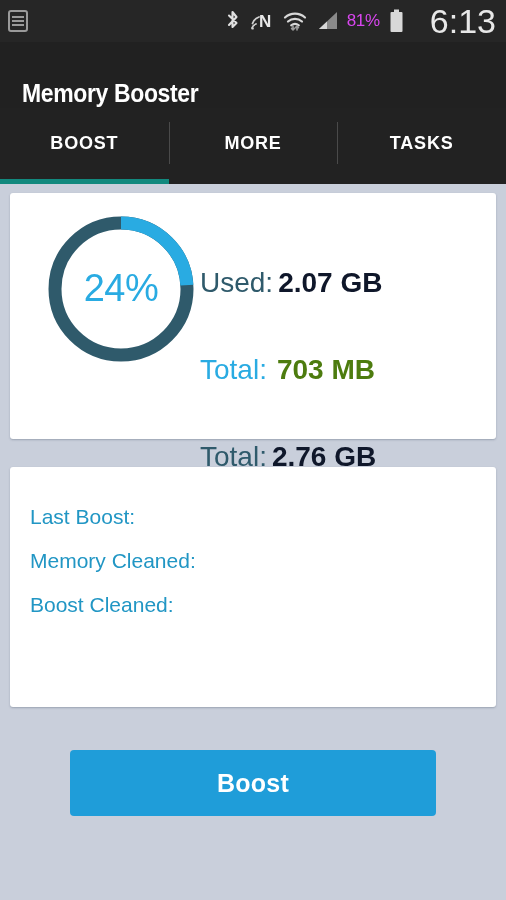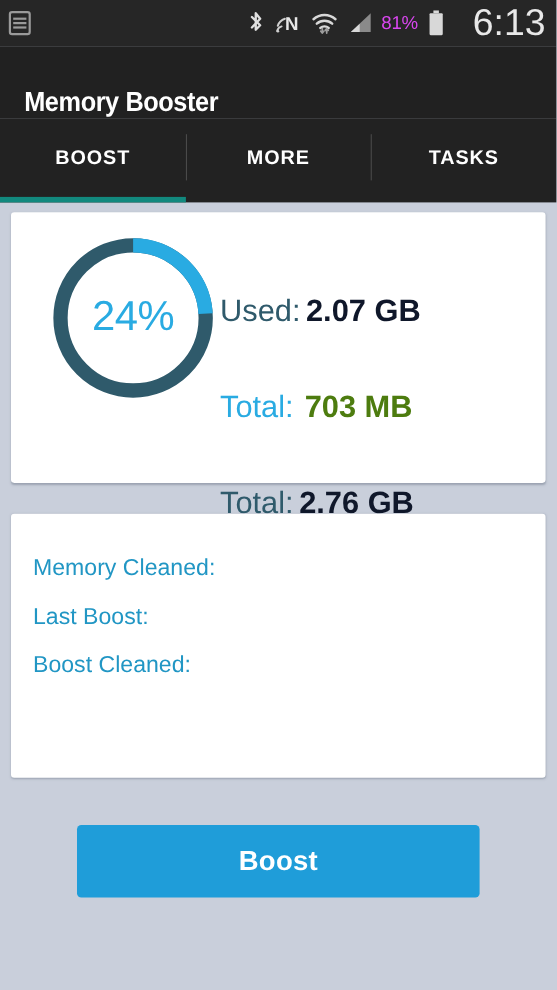--- a/index.html
+++ b/index.html
@@ -354,25 +354,25 @@
         </div>
         <div class="stat-row">
           <span class="stat-key">Total:</span>
           <span class="stat-val">2.76 GB</span>
         </div>
       </div>
     </div>
 
     <div class="card info-card">
       <div class="info-row">
+        <span class="info-key">Last Boost:</span>
+        <span class="info-val"></span>
+      </div>
+      <div class="info-row">
         <span class="info-key">Memory Cleaned:</span>
-        <span class="info-val"></span>
-      </div>
-      <div class="info-row">
-        <span class="info-key">Last Boost:</span>
         <span class="info-val"></span>
       </div>
       <div class="info-row">
         <span class="info-key">Boost Cleaned:</span>
         <span class="info-val"></span>
       </div>
     </div>
 
     <div class="button-zone">
       <button class="boost-button">Boost</button>

